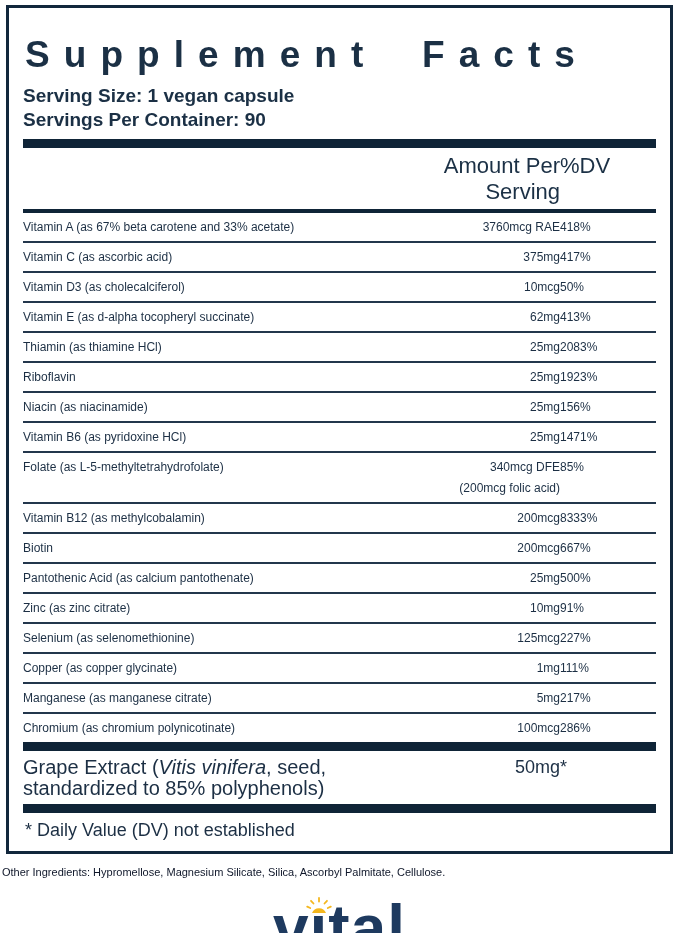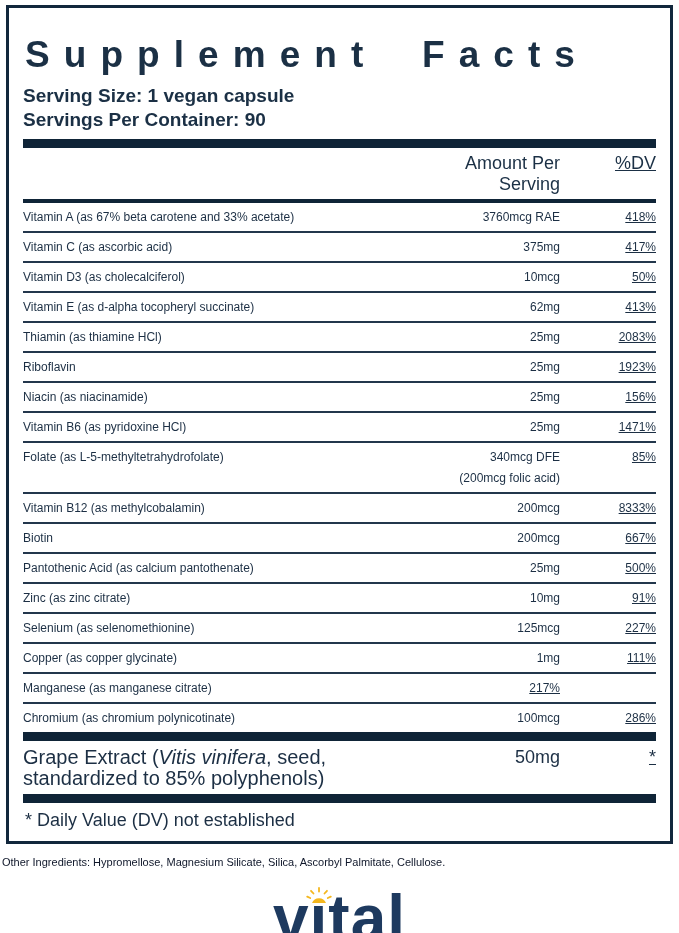--- a/index.html
+++ b/index.html
@@ -38,23 +38,23 @@
   .bar-medium {
     height: 4px;
     background: #0f2437;
   }
   .grid-row {
     display: grid;
     grid-template-columns: 1fr 160px 96px;
     align-items: start;
   }
   .col-amount { text-align: right; }
-  .col-dv { text-align: right; text-decoration: underline; }
+  .col-dv { text-align: left; }
   .header-row {
-    font-size: 18px;
+    font-size: 22px;
     padding: 5px 0 4px 0;
     color: #1b3045;
   }
   .facts-rows .grid-row {
     font-size: 12px;
     line-height: 21px;
     padding: 4px 0 3px 0;
     border-bottom: 2px solid #23374c;
   }
   .facts-rows .grid-row:last-child { border-bottom: none; }
@@ -248,20 +248,24 @@
     <div class="col-name">Copper (as copper glycinate)</div>
     <div class="col-amount">
       <div>1mg</div>
 
     </div>
     <div class="col-dv">111%</div>
   </div>
 
   <div class="grid-row">
     <div class="col-name">Manganese (as manganese citrate)</div>
+    <div class="col-amount">
+      <div>5mg</div>
+
+    </div>
     <div class="col-dv">217%</div>
   </div>
 
   <div class="grid-row">
     <div class="col-name">Chromium (as chromium polynicotinate)</div>
     <div class="col-amount">
       <div>100mcg</div>
 
     </div>
     <div class="col-dv">286%</div>

